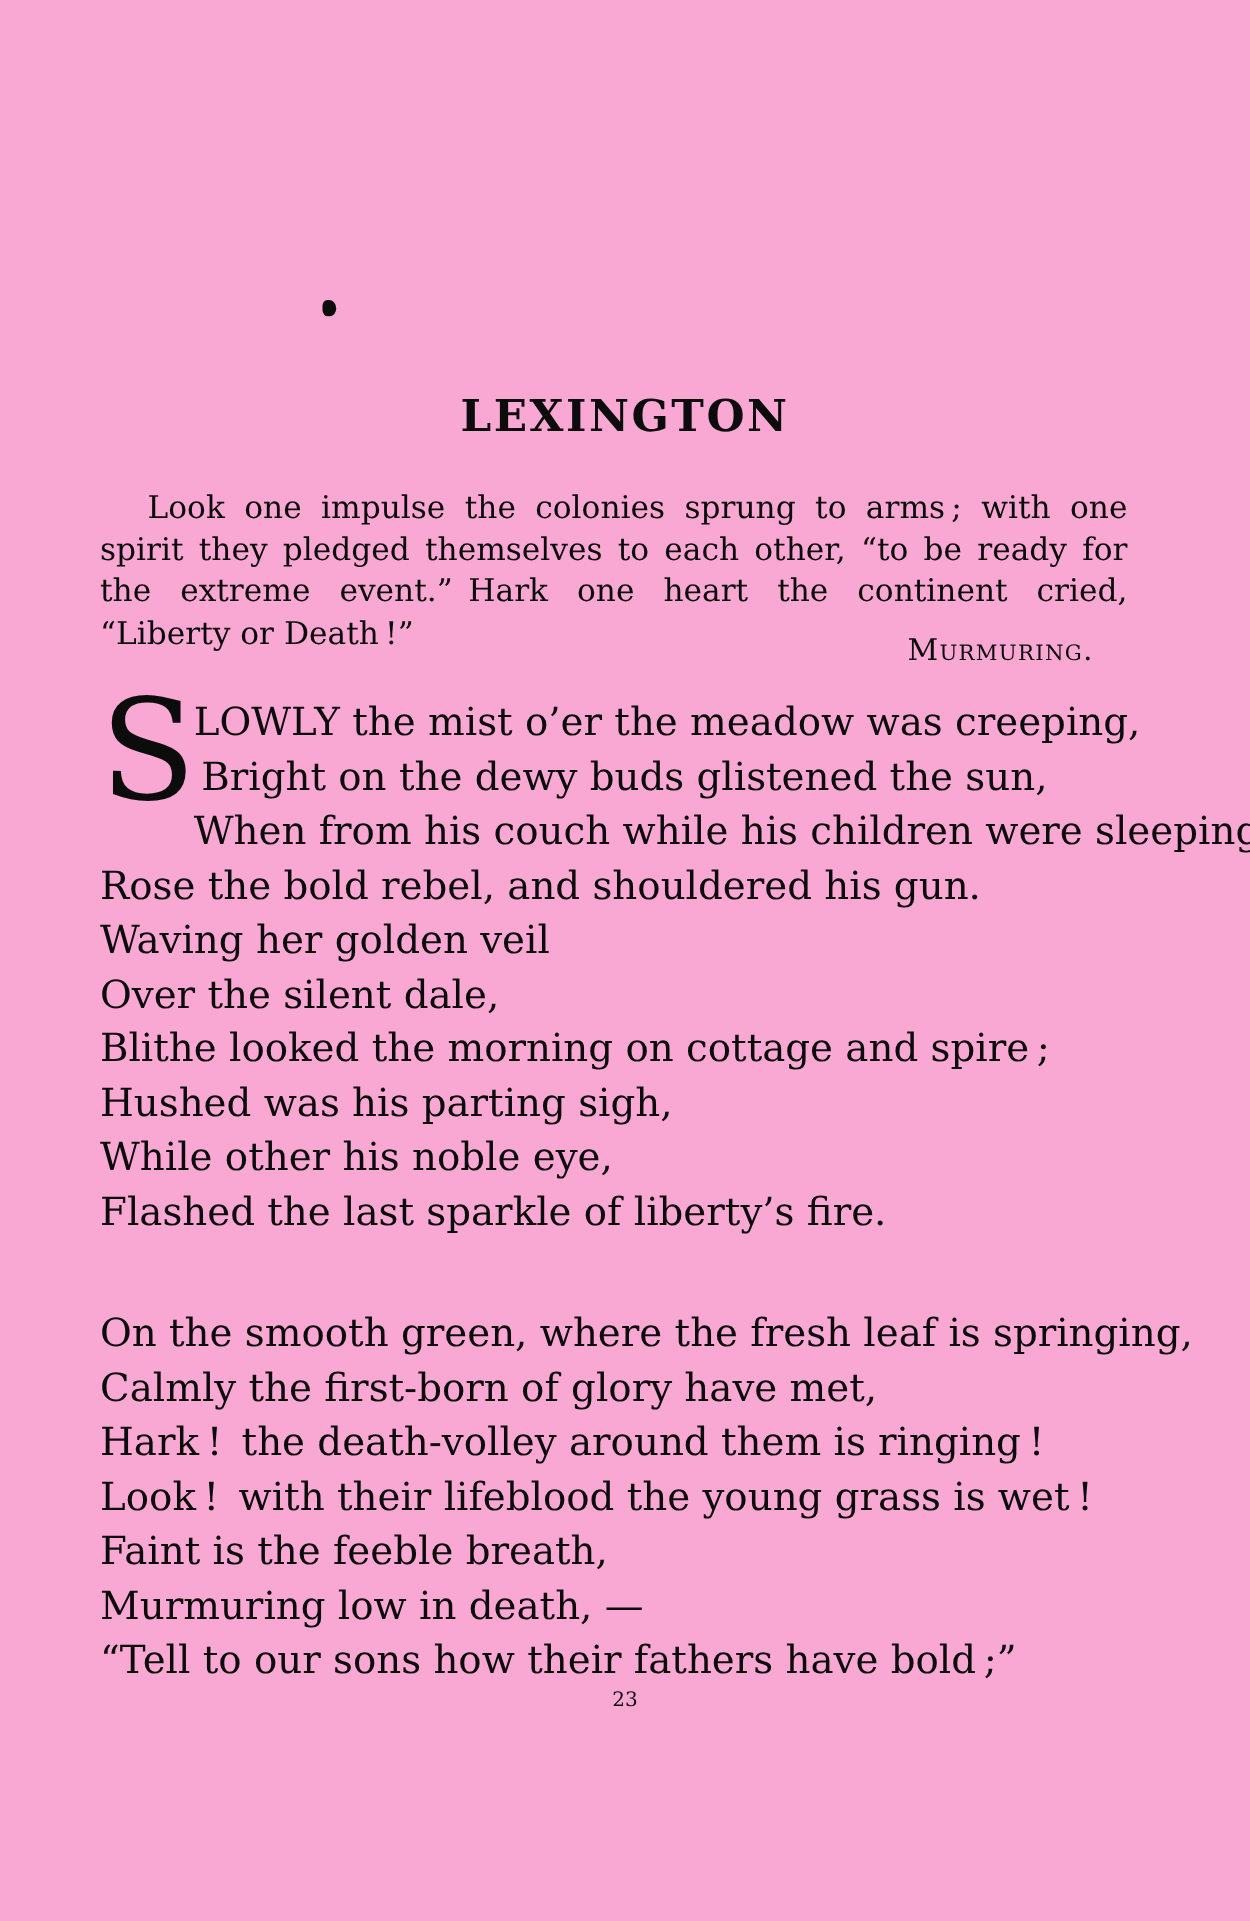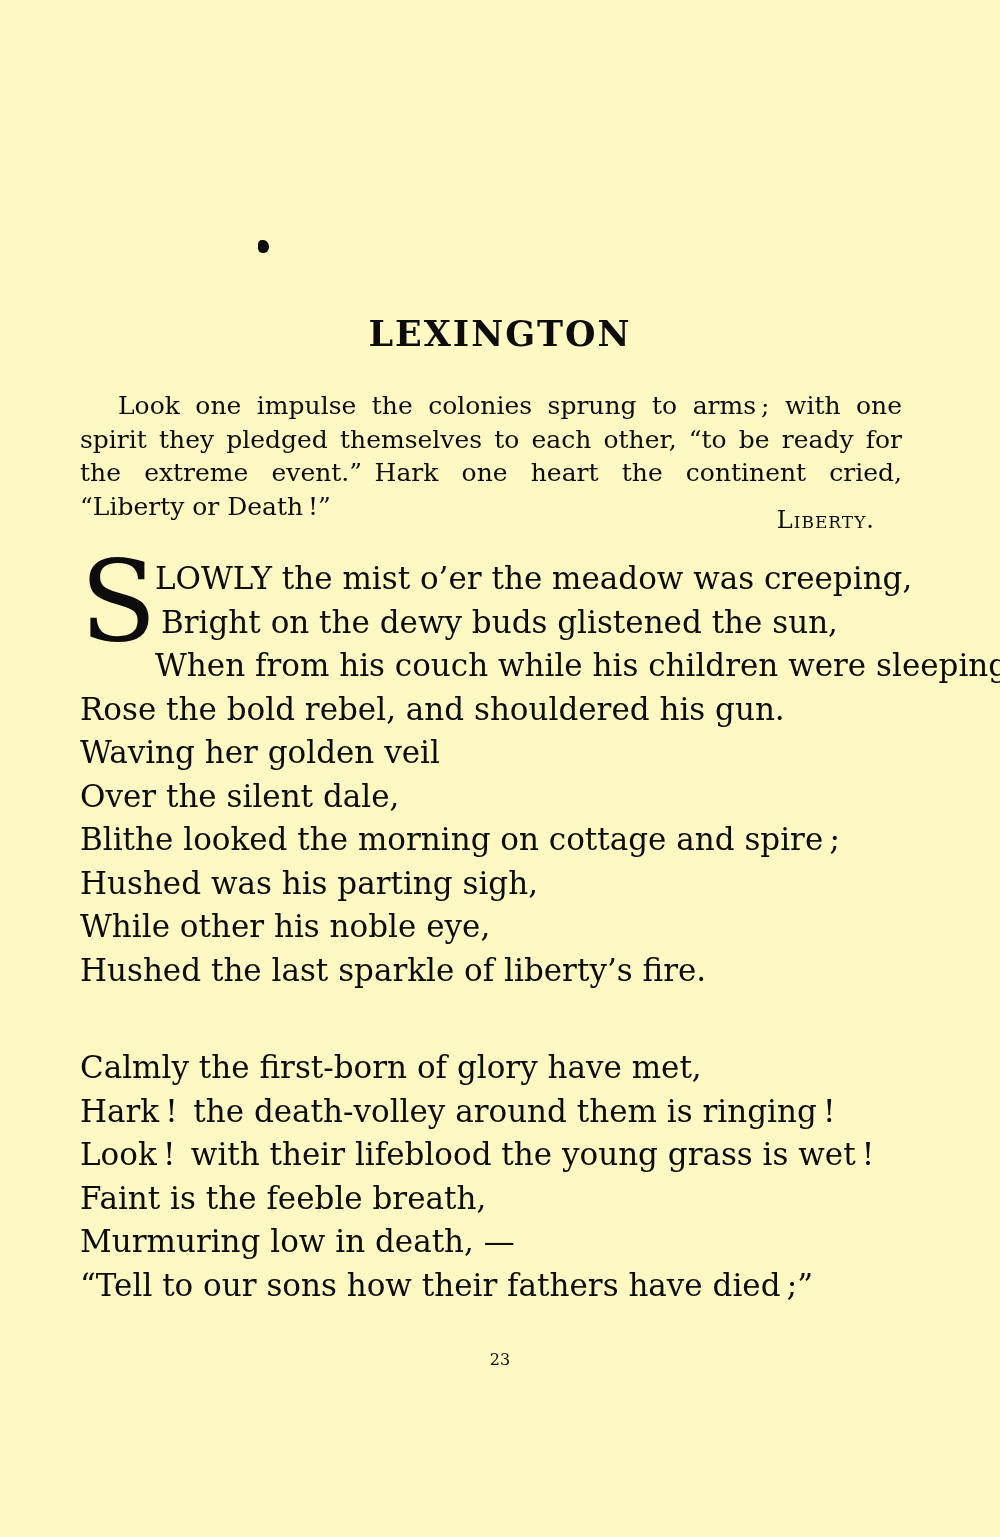--- a/index.html
+++ b/index.html
@@ -1,21 +1,21 @@
 <!DOCTYPE html>
 <html><head>
 <meta charset="utf-8">
 <style>
   * { margin:0; padding:0; box-sizing:border-box; }
   html,body { background:#ffffff; }
   .page {
     position:relative;
     width:1000px;
     height:1537px;
-    background:#fef9c3;
+    background:#f9a8d4;
     color:#0c0c0c;
     font-family:"DejaVu Serif","Liberation Serif",serif;
     overflow:hidden;
   }
   .ink-speck {
     position:absolute;
     left:258px; top:240px;
     width:11px; height:13px;
     background:#0c0c0c;
     border-radius:40% 60% 55% 45%;
@@ -79,41 +79,42 @@
 
   <h1 class="title">LEXINGTON</h1>
 
   <div class="epigraph">
     <div class="eline first">Look one impulse the colonies sprung to arms ; with one</div>
     <div class="eline">spirit they pledged themselves to each other, “to be ready for</div>
     <div class="eline">the extreme event.” Hark one heart the continent cried,</div>
     <div class="eline last">“Liberty or Death !”</div>
   </div>
 
-  <div class="attribution">Liberty.</div>
+  <div class="attribution">Murmuring.</div>
 
   <div class="poem">
     <div class="stanza-1">
       <span class="drop-cap">S</span>
       <span class="pline">LOWLY the mist o’er the meadow was creeping,</span>
       <span class="pline indent2">Bright on the dewy buds glistened the sun,</span>
       <span class="pline">When from his couch while his children were sleeping,</span>
       <span class="pline">Rose the bold rebel, and shouldered his gun.</span>
       <span class="pline">Waving her golden veil</span>
       <span class="pline">Over the silent dale,</span>
       <span class="pline">Blithe looked the morning on cottage and spire ;</span>
       <span class="pline">Hushed was his parting sigh,</span>
       <span class="pline">While other his noble eye,</span>
-      <span class="pline">Hushed the last sparkle of liberty’s fire.</span>
+      <span class="pline">Flashed the last sparkle of liberty’s fire.</span>
     </div>
     <div class="stanza-2">
+      <span class="pline">On the smooth green, where the fresh leaf is springing,</span>
       <span class="pline">Calmly the first-born of glory have met,</span>
       <span class="pline">Hark ! the death-volley around them is ringing !</span>
       <span class="pline">Look ! with their lifeblood the young grass is wet !</span>
       <span class="pline">Faint is the feeble breath,</span>
       <span class="pline">Murmuring low in death, —</span>
-      <span class="pline">“Tell to our sons how their fathers have died ;”</span>
+      <span class="pline">“Tell to our sons how their fathers have bold ;”</span>
     </div>
   </div>
 
   <div class="page-number">23</div>
 
 </div>
 
 </body></html>

